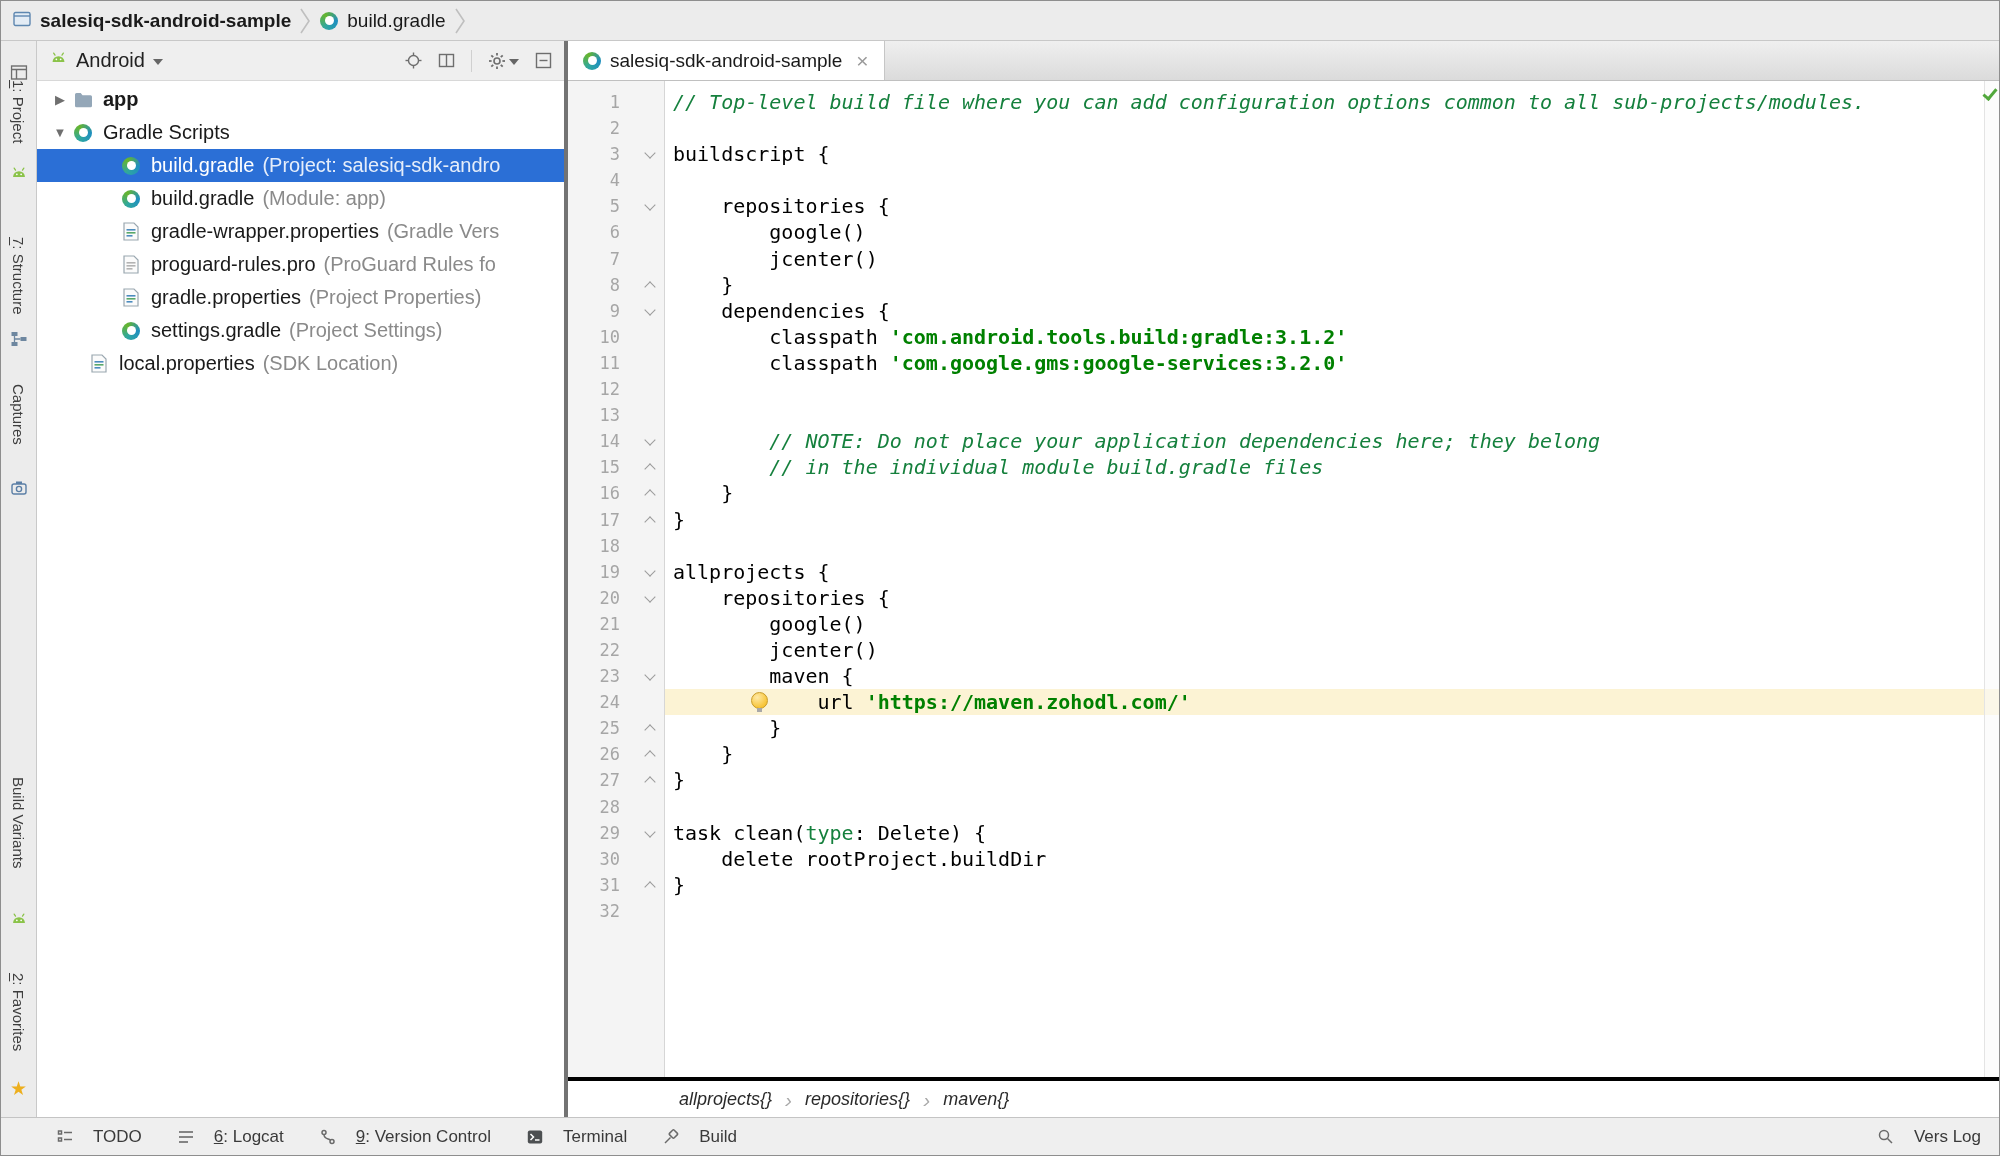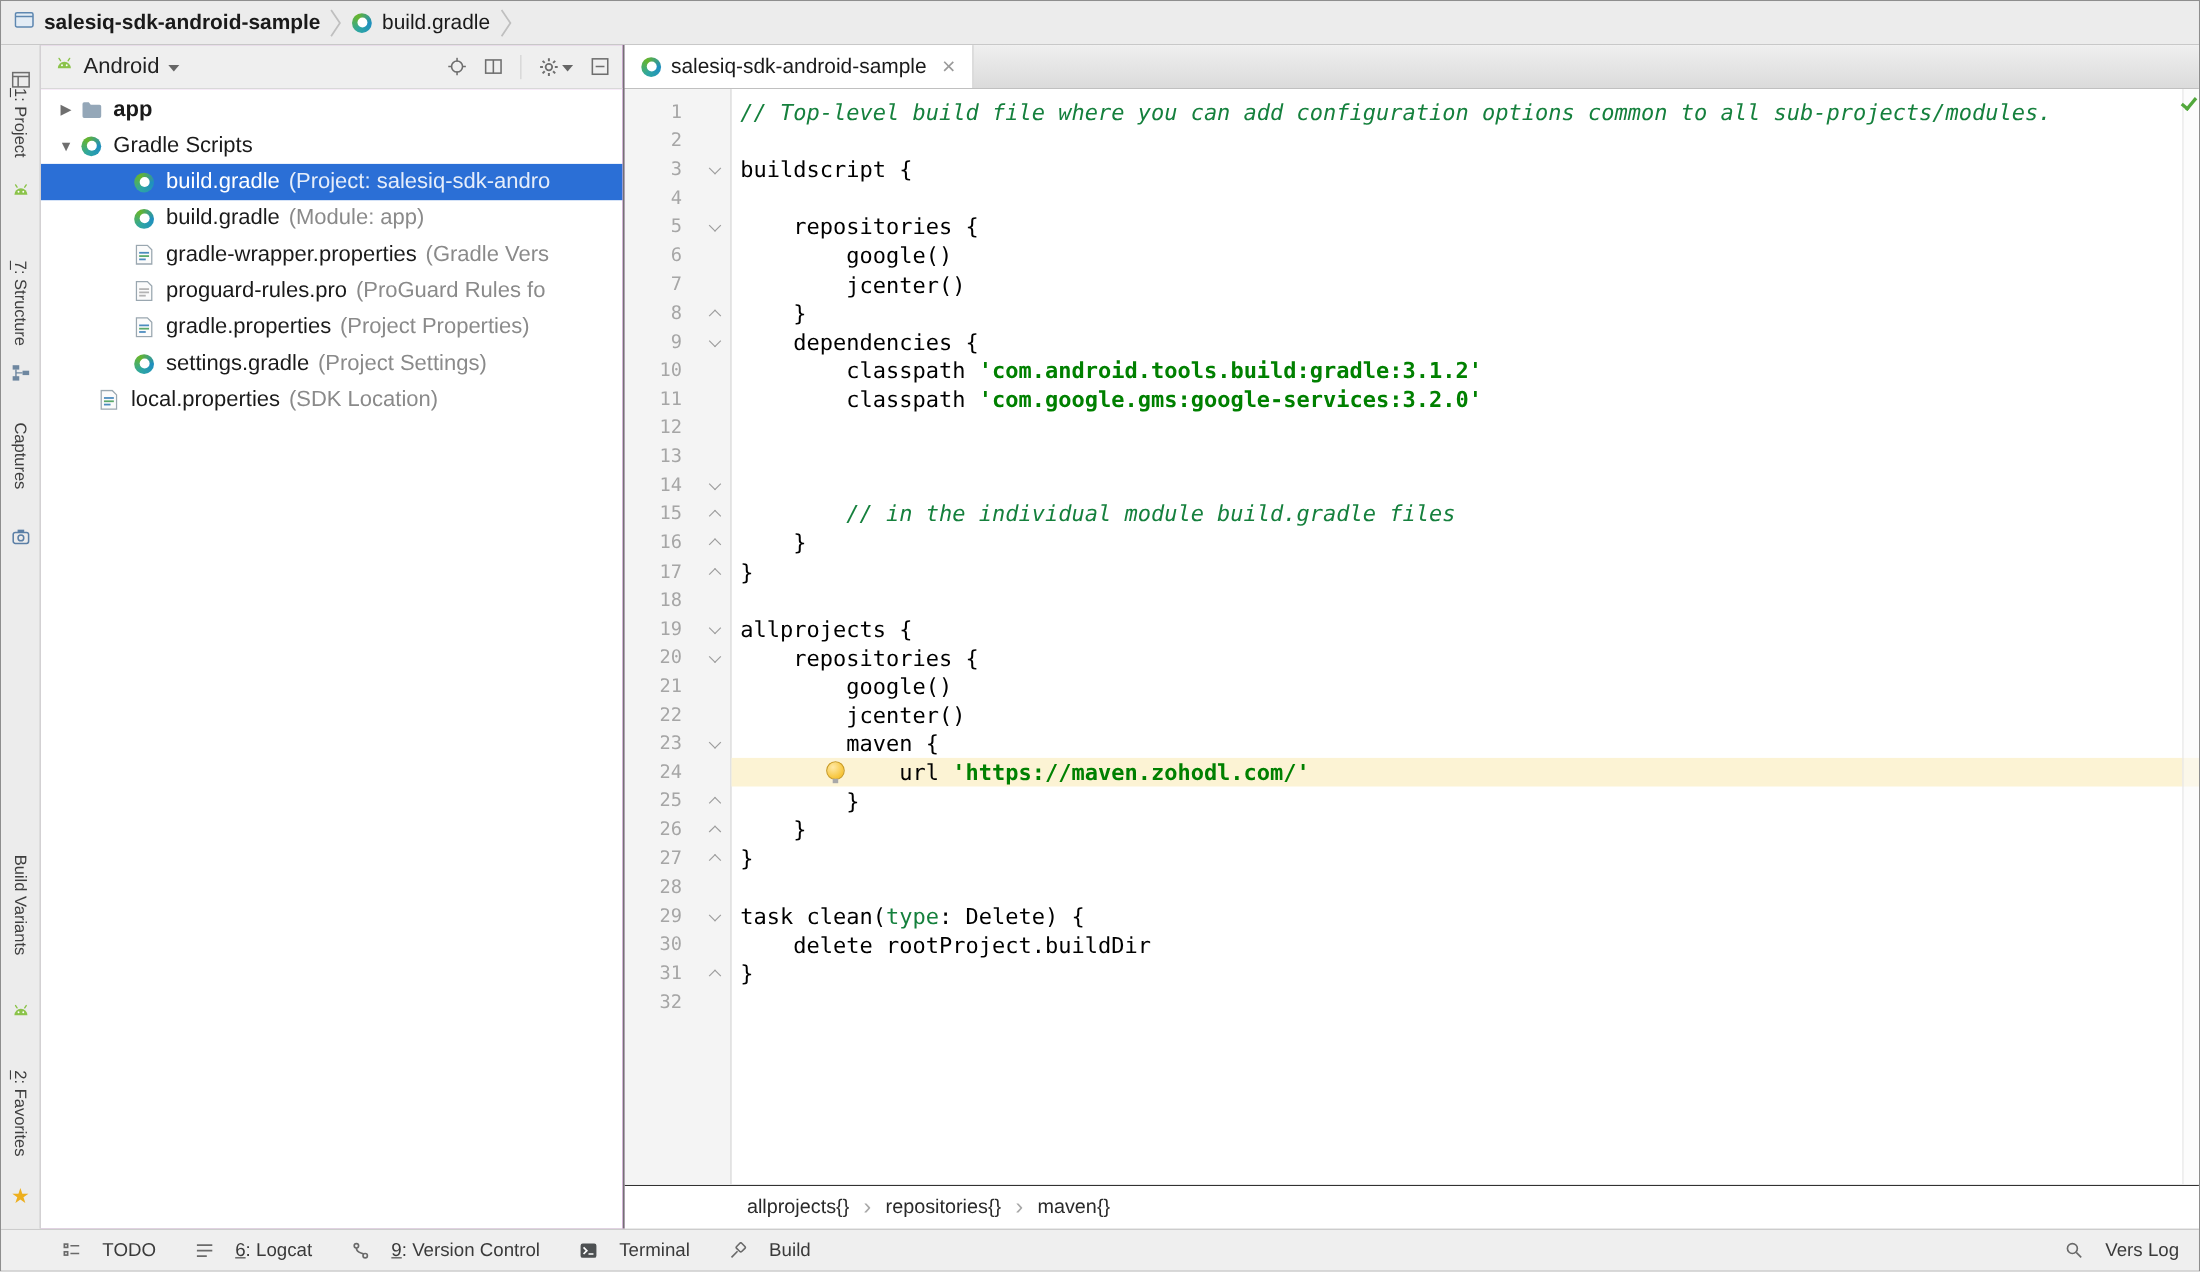--- a/index.html
+++ b/index.html
@@ -18,21 +18,21 @@
   .main { flex:1; display:flex; min-height:0; background:#fff; }
 
   
   .stripe { flex:0 0 36px; position:relative; background:#ECECEC; border-right:1px solid #C9C9C9; }
   .vlabel { position:absolute; left:9px; writing-mode:vertical-rl; font-size:15px; color:#3E3E3E; white-space:nowrap; cursor:default; }
   .mn { text-decoration:underline; }
   .sicon { position:absolute; left:50%; transform:translateX(-50%); width:19px; height:19px; display:flex; align-items:center; justify-content:center; }
   .star-glyph { color:#EDAF1E; font-size:19px; line-height:19px; }
 
   
-  .project-panel { flex:0 0 531px; display:flex; flex-direction:column; border-right:2px solid #737373; background:#a21caf; min-width:0; }
+  .project-panel { flex:0 0 531px; display:flex; flex-direction:column; border-right:4px solid #737373; background:#737373; min-width:0; }
   .panel-header { flex:0 0 40px; background:#EFEFEF; border-bottom:1px solid #D8D8D8; display:flex; align-items:center; padding:0 12px; gap:8px; }
   .view-label { font-size:20px; color:#222; }
   .caret { width:0; height:0; border-left:5px solid transparent; border-right:5px solid transparent; border-top:6px solid #666; margin-top:2px; }
   .header-actions { margin-left:auto; display:flex; align-items:center; gap:16px; }
   .hbtn { display:flex; align-items:center; gap:3px; }
   .hdr-divider { width:1px; height:22px; background:#D0D0D0; }
 
   .tree { flex:1; overflow:hidden; padding-top:2px; background:#fff; }
   .tree-row { height:33px; display:flex; align-items:center; font-size:20px; color:#1A1A1A; white-space:nowrap; overflow:hidden; cursor:default; }
   .tree-row.selected { background:#2B6FD6; color:#fff; }
@@ -69,21 +69,21 @@
   .seg.named { color:#15803d;margin-top:48px; }
 
   .bulb { position:absolute; left:183px; top:611px; width:17px; height:17px; border-radius:50%;
     background:radial-gradient(circle at 35% 30%, #FFE9A6, #F7C53A 70%); border:1px solid #C89B27; }
   .bulb::after { content:""; position:absolute; left:5px; bottom:-4px; width:5px; height:4px; background:#A8A8A8; }
 
   .scroll-track { position:absolute; top:0; right:0; bottom:0; width:15px; border-left:1px solid #E4E4E4; background:rgba(249,249,249,0.55); }
   .check { position:absolute; top:5px; right:5px; width:8px; height:14px;
     border-right:3px solid #52A83C; border-bottom:3px solid #52A83C; transform:rotate(40deg); }
 
-  .crumbs-bar { flex:0 0 40px; background:#fff; border-top:1px solid #000000; display:flex; align-items:center; padding-left:111px; gap:13px; font-size:18px; color:#2A2A2A; }
+  .crumbs-bar { flex:0 0 40px; background:#fff; border-top:4px solid #000000; display:flex; align-items:center; padding-left:111px; gap:13px; font-size:18px; color:#2A2A2A;font-style:italic; }
   .crumb-sep2 { color:#A8A8A8; font-size:21px; line-height:1; }
   .crumb-item { cursor:default; }
 
   
   .statusbar { flex:0 0 38px; background:#EFEFEF; border-top:1px solid #C4C4C4; display:flex; align-items:center; padding:0 18px 0 56px; font-size:17px; color:#3A3A3A; gap:36px; }
   .sb-item { display:flex; align-items:center; gap:20px; cursor:default; }
   .sb-right { margin-left:auto; display:flex; align-items:center; gap:8px; }
   .sb-icon { display:flex; align-items:center; }
 </style>
 </head>
@@ -435,21 +435,21 @@
             <div class="code-line"></div>
             <div class="code-line"><span class="seg">    repositories {</span></div>
             <div class="code-line"><span class="seg">        google()</span></div>
             <div class="code-line"><span class="seg">        jcenter()</span></div>
             <div class="code-line"><span class="seg">    }</span></div>
             <div class="code-line"><span class="seg">    dependencies {</span></div>
             <div class="code-line"><span class="seg">        classpath </span><span class="seg str">'com.android.tools.build:gradle:3.1.2'</span></div>
             <div class="code-line"><span class="seg">        classpath </span><span class="seg str">'com.google.gms:google-services:3.2.0'</span></div>
             <div class="code-line"></div>
             <div class="code-line"></div>
-            <div class="code-line"><span class="seg">        </span></div>
+            <div class="code-line"><span class="seg">        </span><span class="seg com">// NOTE: Do not place your application dependencies here; they belong</span></div>
             <div class="code-line"><span class="seg">        </span><span class="seg com">// in the individual module build.gradle files</span></div>
             <div class="code-line"><span class="seg">    }</span></div>
             <div class="code-line"><span class="seg">}</span></div>
             <div class="code-line"></div>
             <div class="code-line"><span class="seg">allprojects {</span></div>
             <div class="code-line"><span class="seg">    repositories {</span></div>
             <div class="code-line"><span class="seg">        google()</span></div>
             <div class="code-line"><span class="seg">        jcenter()</span></div>
             <div class="code-line"><span class="seg">        maven {</span></div>
             <div class="code-line current"><span class="seg">            url </span><span class="seg str">'https://maven.zohodl.com/'</span></div>

